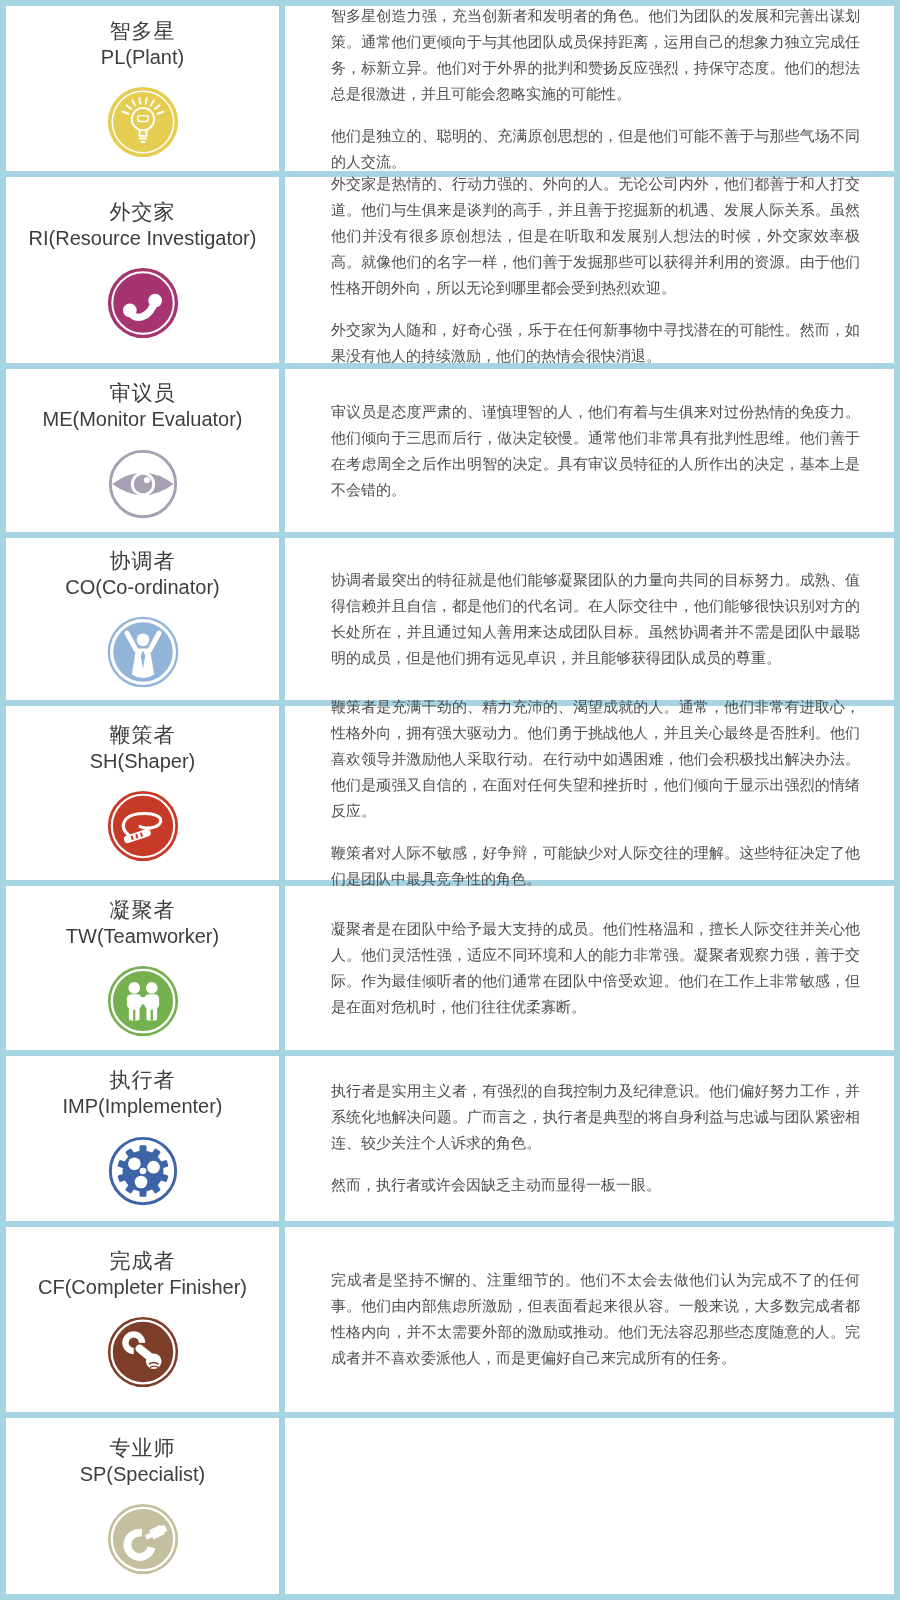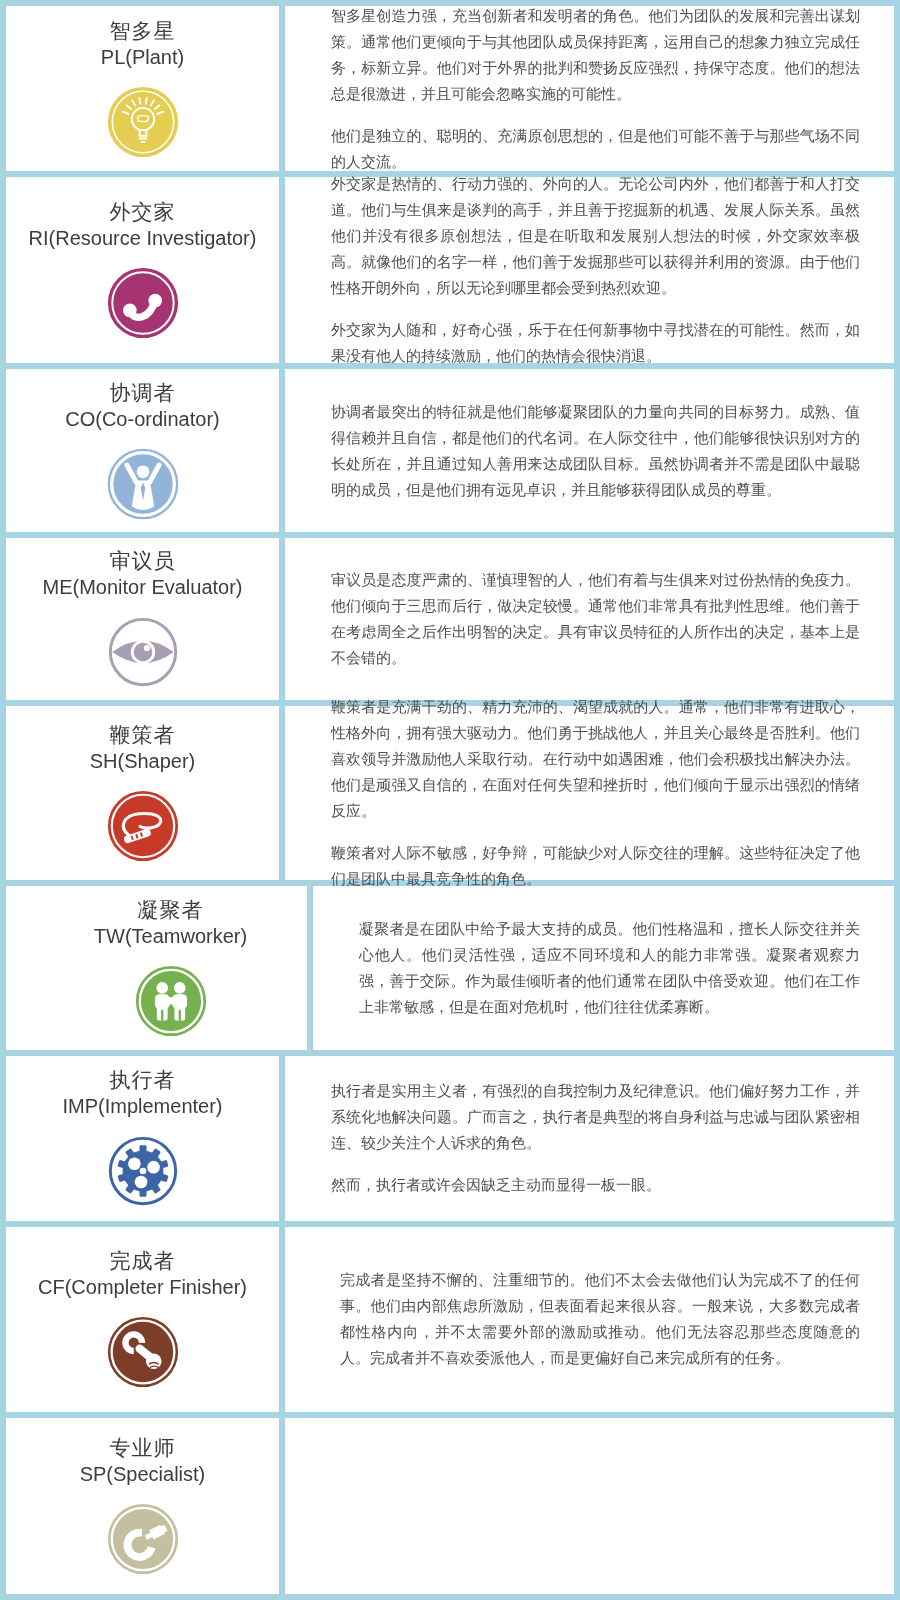--- a/index.html
+++ b/index.html
@@ -4,23 +4,23 @@
 <style>
   html,body{margin:0;padding:0;background:#ffffff;}
   body{width:900px;height:1600px;font-family:"Liberation Sans","DejaVu Sans",sans-serif;}
   .table{width:900px;height:1600px;box-sizing:border-box;border:6px solid #a6d4e2;display:flex;flex-direction:column;background:#a16207;}
   .row{display:flex;box-sizing:border-box;border-bottom:6px solid #a6d4e2;background:#fff;}
   .row:nth-child(1){height:171px;}
   .row:nth-child(2){height:192px;}
   .row:nth-child(3){height:174px;}
   .row:nth-child(4){height:172px;}
   .row:nth-child(5){height:180px;}
-  .row:nth-child(6){height:174px;padding-left:28px;}
+  .row:nth-child(6){height:174px;}
   .row:nth-child(7){height:176px;}
-  .row:nth-child(8){height:196px;gap:9px;}
+  .row:nth-child(8){height:196px;}
   .row:nth-child(9){height:181px;border-bottom:none;}
   .cell-left{width:279px;box-sizing:border-box;border-right:6px solid #a6d4e2;display:flex;flex-direction:column;align-items:center;justify-content:center;flex:none;}
   .role-zh{font-size:21px;color:#3d3d3d;letter-spacing:1px;}
   .role-en{font-size:20px;color:#3d3d3d;margin-top:1px;}
   .icon{width:78px;height:78px;margin-top:14px;}
   .icon svg{width:78px;height:78px;display:block;}
   .cell-right{flex:1;box-sizing:border-box;display:flex;flex-direction:column;justify-content:center;padding:8px 26px 8px 38px;}
   .cell-right p{margin:8px;font-size:15px;line-height:26px;color:#4f4f4f;text-align:justify;}
   .cell-right p:empty{display:none;}
 </style>
@@ -72,58 +72,58 @@
           <circle cx="52.5" cy="37.5" r="7" fill="#fff"></circle>
         </svg>
       </div>
     </div>
     <div class="cell-right">
       <p>外交家是热情的、行动力强的、外向的人。无论公司内外，他们都善于和人打交道。他们与生俱来是谈判的高手，并且善于挖掘新的机遇、发展人际关系。虽然他们并没有很多原创想法，但是在听取和发展别人想法的时候，外交家效率极高。就像他们的名字一样，他们善于发掘那些可以获得并利用的资源。由于他们性格开朗外向，所以无论到哪里都会受到热烈欢迎。</p>
       <p>外交家为人随和，好奇心强，乐于在任何新事物中寻找潜在的可能性。然而，如果没有他人的持续激励，他们的热情会很快消退。</p>
     </div>
   </div>
 
+  <div class="row" style="--c: #a79fb2;">
+    <div class="cell-left">
+      <div class="role-zh">审议员</div>
+      <div class="role-en">ME(Monitor Evaluator)</div>
+      <div class="icon">
+        <svg viewBox="0 0 80 80">
+          <circle cx="40" cy="40" r="33.5" fill="#fff" stroke="var(--c)" stroke-width="3"></circle>
+          <path d="M8.5 40 Q40 17 71.5 40 Q40 63 8.5 40 Z" fill="var(--c)"></path>
+          <circle cx="40" cy="40" r="12.5" fill="#fff"></circle>
+          <circle cx="40" cy="40" r="9.5" fill="var(--c)"></circle>
+          <circle cx="44" cy="36" r="3.2" fill="#fff"></circle>
+        </svg>
+      </div>
+    </div>
+    <div class="cell-right">
+      <p>审议员是态度严肃的、谨慎理智的人，他们有着与生俱来对过份热情的免疫力。他们倾向于三思而后行，做决定较慢。通常他们非常具有批判性思维。他们善于在考虑周全之后作出明智的决定。具有审议员特征的人所作出的决定，基本上是不会错的。</p>
+
+    </div>
+  </div>
+
   <div class="row" style="--c: #92b4d8;">
     <div class="cell-left">
       <div class="role-zh">协调者</div>
       <div class="role-en">CO(Co-ordinator)</div>
       <div class="icon">
         <svg viewBox="0 0 80 80">
           <circle cx="40" cy="40" r="35" fill="none" stroke="var(--c)" stroke-width="2.4"></circle>
           <circle cx="40" cy="40" r="30.5" fill="var(--c)"></circle>
           <line x1="33" y1="38" x2="23.5" y2="20.5" stroke="#fff" stroke-width="5" stroke-linecap="round"></line>
           <line x1="47" y1="38" x2="56.5" y2="20.5" stroke="#fff" stroke-width="5" stroke-linecap="round"></line>
           <circle cx="40" cy="27.5" r="6.5" fill="#fff"></circle>
           <path d="M33 36.5 L47 36.5 L51.5 63 Q40 70.5 28.5 63 Z" fill="#fff"></path>
           <path d="M40 38.5 L42.4 44 L40 57 L37.6 44 Z" fill="var(--c)"></path>
         </svg>
       </div>
     </div>
     <div class="cell-right">
       <p>协调者最突出的特征就是他们能够凝聚团队的力量向共同的目标努力。成熟、值得信赖并且自信，都是他们的代名词。在人际交往中，他们能够很快识别对方的长处所在，并且通过知人善用来达成团队目标。虽然协调者并不需是团队中最聪明的成员，但是他们拥有远见卓识，并且能够获得团队成员的尊重。</p>
-
-    </div>
-  </div>
-
-  <div class="row" style="--c: #a79fb2;">
-    <div class="cell-left">
-      <div class="role-zh">审议员</div>
-      <div class="role-en">ME(Monitor Evaluator)</div>
-      <div class="icon">
-        <svg viewBox="0 0 80 80">
-          <circle cx="40" cy="40" r="33.5" fill="#fff" stroke="var(--c)" stroke-width="3"></circle>
-          <path d="M8.5 40 Q40 17 71.5 40 Q40 63 8.5 40 Z" fill="var(--c)"></path>
-          <circle cx="40" cy="40" r="12.5" fill="#fff"></circle>
-          <circle cx="40" cy="40" r="9.5" fill="var(--c)"></circle>
-          <circle cx="44" cy="36" r="3.2" fill="#fff"></circle>
-        </svg>
-      </div>
-    </div>
-    <div class="cell-right">
-      <p>审议员是态度严肃的、谨慎理智的人，他们有着与生俱来对过份热情的免疫力。他们倾向于三思而后行，做决定较慢。通常他们非常具有批判性思维。他们善于在考虑周全之后作出明智的决定。具有审议员特征的人所作出的决定，基本上是不会错的。</p>
 
     </div>
   </div>
 
   <div class="row" style="--c: #c83a28;">
     <div class="cell-left">
       <div class="role-zh">鞭策者</div>
       <div class="role-en">SH(Shaper)</div>
       <div class="icon">
         <svg viewBox="0 0 80 80">

